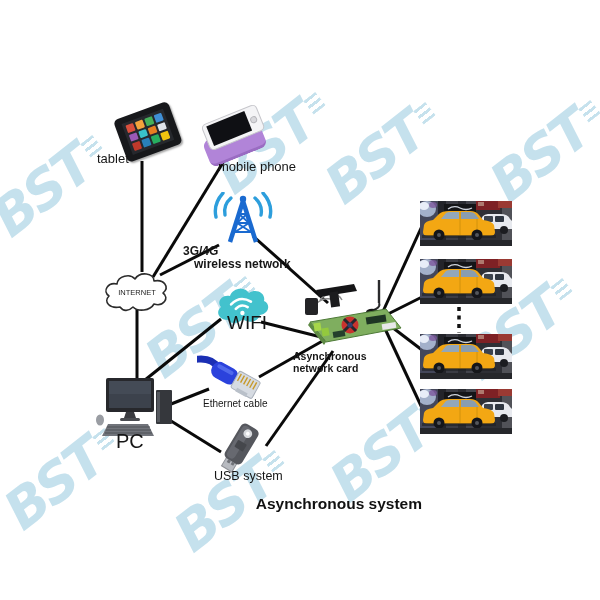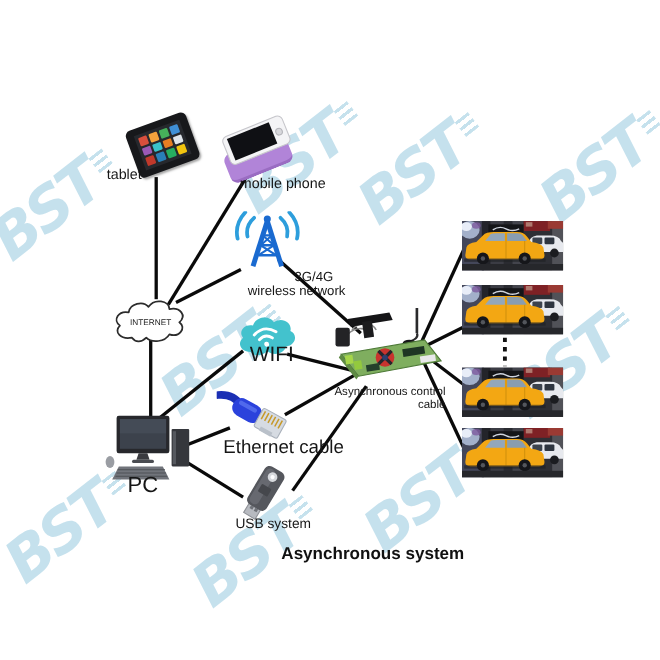--- a/index.html
+++ b/index.html
@@ -9,21 +9,21 @@
   .wm{position:absolute;z-index:1;transform:translate(-50%,-50%) rotate(-38deg);
       color:rgba(150,201,222,.55);font-weight:bold;font-style:italic;font-size:54px;
       letter-spacing:-3px;font-family:"DejaVu Sans",sans-serif;white-space:nowrap;
       display:flex;align-items:flex-end;pointer-events:none;}
   .wm .stripes{display:inline-block;width:15px;height:17px;margin:0 0 28px 5px;
       background:repeating-linear-gradient(0deg,rgba(150,201,222,.55) 0 3px,transparent 3px 7px);}
   
   .lines{position:absolute;left:0;top:0;z-index:2;}
   .icon{position:absolute;z-index:3;}
   .label{position:absolute;z-index:4;color:#161616;font-size:13px;line-height:1.1;}
-  .center{text-align:right;}
+  .center{text-align:left;font-weight:bold;}
   
   .tablet-rot{position:absolute;inset:0;transform:rotate(-20deg);}
   .tab-body{position:absolute;left:9px;top:9px;width:58px;height:45px;background:#17181b;
             border-radius:5px;box-shadow:1px 2px 2px rgba(0,0,0,.35);}
   .tab-screen{position:absolute;left:7px;top:6px;width:44px;height:33px;background:#26282d;
             display:grid;grid-template-columns:repeat(4,1fr);grid-template-rows:repeat(3,1fr);
             gap:2px;padding:3px;box-sizing:border-box;}
   .tab-screen i{border-radius:1px;display:block;}
   .tab-screen i:nth-child(1){background:#d94f3d}.tab-screen i:nth-child(2){background:#f3a33c}
   .tab-screen i:nth-child(3){background:#46b05a}.tab-screen i:nth-child(4){background:#3f8fd6}
@@ -187,21 +187,21 @@
     <polygon points="10,46 26,66 24,69 8,49" fill="#5e8a44"></polygon>
     <circle cx="50" cy="49" r="8.5" fill="#c8332e"></circle>
     <path d="M50,49 L44,43 M50,49 L56,43 M50,49 L44,55 M50,49 L56,55" stroke="#26262c" stroke-width="3"></path>
     <circle cx="50" cy="49" r="2.6" fill="#2e3e6e"></circle>
     <rect x="66" y="40" width="20" height="7" fill="#1e3524" transform="rotate(-9 76 43)"></rect>
     <rect x="33" y="55" width="12" height="6" fill="#24402c" transform="rotate(-9 39 58)"></rect>
     <rect x="14" y="47" width="7" height="8" fill="#a6d64a" transform="rotate(-9 17 51)"></rect>
     <rect x="22" y="52" width="7" height="8" fill="#93c93e" transform="rotate(-9 25 56)"></rect>
     <rect x="82" y="47" width="14" height="6" fill="#e8e8ea" transform="rotate(-9 89 50)"></rect>
   </svg>
-  <div class="label center" style="left:293px;top:351px;width:112px;font-size:10.5px">Asynchronous control cable</div>
+  <div class="label center" style="left:293px;top:351px;width:112px;font-size:10.5px">Asynchronous network card</div>
 
   <svg class="icon" style="left:94px;top:376px" width="88" height="64" viewBox="0 0 88 64">
     <ellipse cx="6" cy="44" rx="4" ry="5.5" fill="#9a9da3"></ellipse>
     <rect x="12" y="2" width="48" height="34" rx="2" fill="#27282c"></rect>
     <rect x="15" y="5" width="42" height="27" fill="#3c424c"></rect>
     <rect x="15" y="5" width="42" height="13" fill="#4a525e" opacity="0.6"></rect>
     <polygon points="32,36 40,36 42,42 30,42" fill="#3a3b40"></polygon>
     <rect x="26" y="42" width="20" height="3" rx="1.5" fill="#4a4c51"></rect>
     <rect x="62" y="14" width="16" height="34" rx="1" fill="#35373c"></rect>
     <rect x="63" y="16" width="3" height="30" fill="#55585e"></rect>
@@ -213,21 +213,21 @@
   <svg class="icon" style="left:197px;top:355px" width="74" height="48" viewBox="0 0 74 48">
     <g transform="rotate(29 37 24)">
       <path d="M-4,24 Q8,16 18,22" stroke="#1b2fb4" stroke-width="7" fill="none" stroke-linecap="round"></path>
       <rect x="12" y="15" width="28" height="17" rx="8" fill="#2b42dc"></rect>
       <rect x="16" y="18" width="18" height="4" rx="2" fill="#5a73f0" opacity="0.8"></rect>
       <rect x="38" y="14" width="24" height="19" rx="2" fill="#d6dbe2" stroke="#a9b0ba" stroke-width="1"></rect>
       <path d="M41,16 V24 M44.5,16 V24 M48,16 V24 M51.5,16 V24 M55,16 V24 M58.5,16 V24" stroke="#c79a2b" stroke-width="1.4"></path>
       <rect x="44" y="30" width="12" height="4" fill="#b9c0c9"></rect>
     </g>
   </svg>
-  <div class="label" style="left:203px;top:398px;font-size:17px">Ethernet cable</div>
+  <div class="label" style="left:203px;top:398px;font-size:10px">Ethernet cable</div>
 
   <svg class="icon" style="left:209px;top:419px" width="58" height="62" viewBox="0 0 58 62">
     <g transform="rotate(31 29 31)">
       <rect x="23" y="42" width="12" height="11" fill="#b7bac0" stroke="#8e9197" stroke-width="1"></rect>
       <rect x="25.5" y="44" width="3" height="3" fill="#6f7278"></rect>
       <rect x="30" y="44" width="3" height="3" fill="#6f7278"></rect>
       <rect x="19" y="4" width="20" height="40" rx="5" fill="#55575d"></rect>
       <rect x="21" y="6" width="9" height="36" rx="4" fill="#6b6e75" opacity="0.8"></rect>
       <circle cx="29" cy="12" r="4.4" fill="#d7d9dd"></circle>
       <circle cx="29" cy="12" r="1.9" fill="#fdfdfe"></circle>

